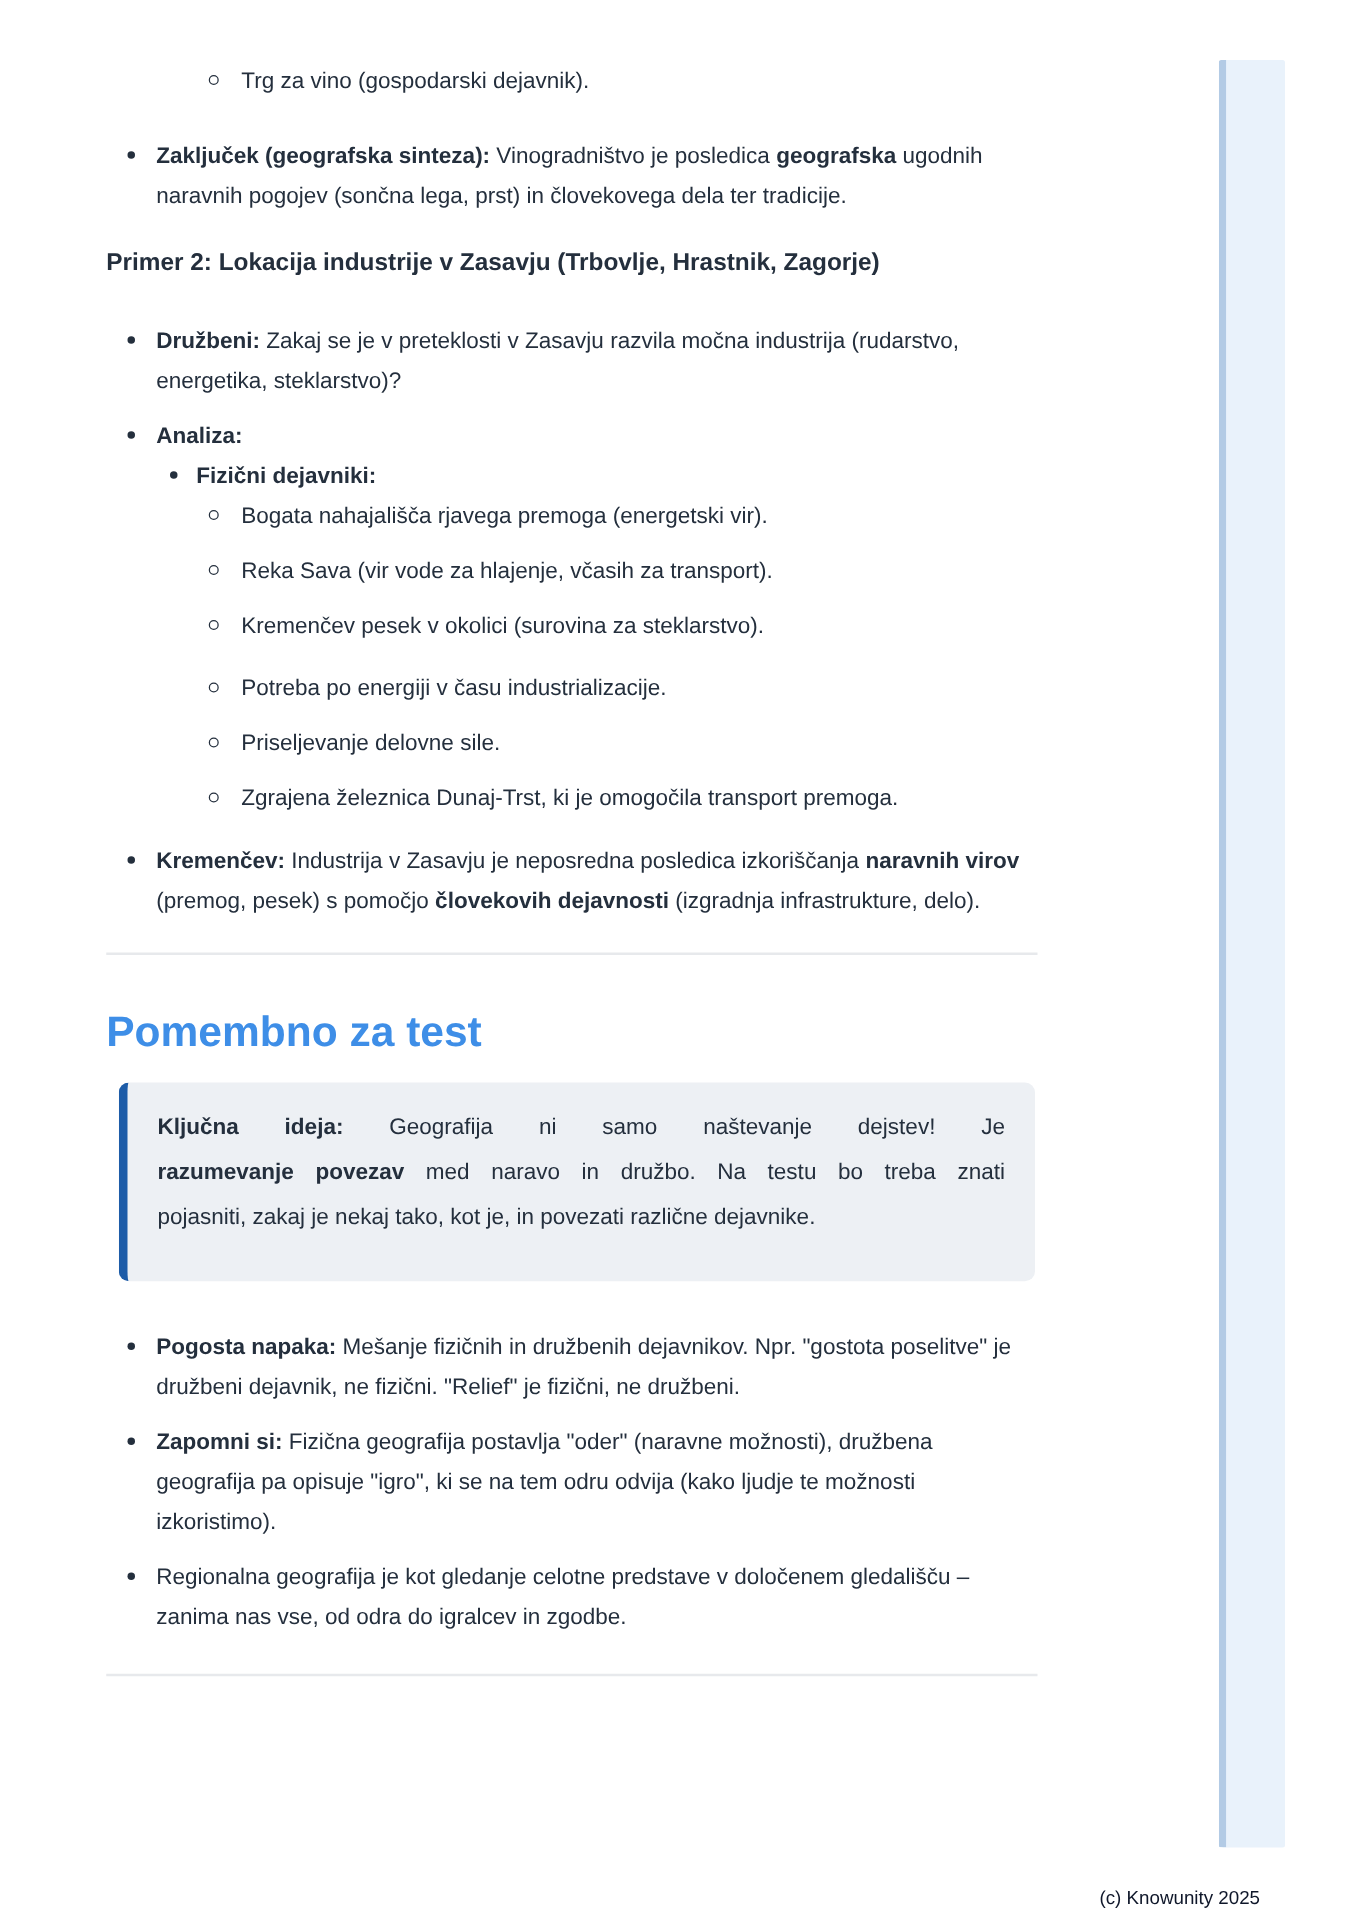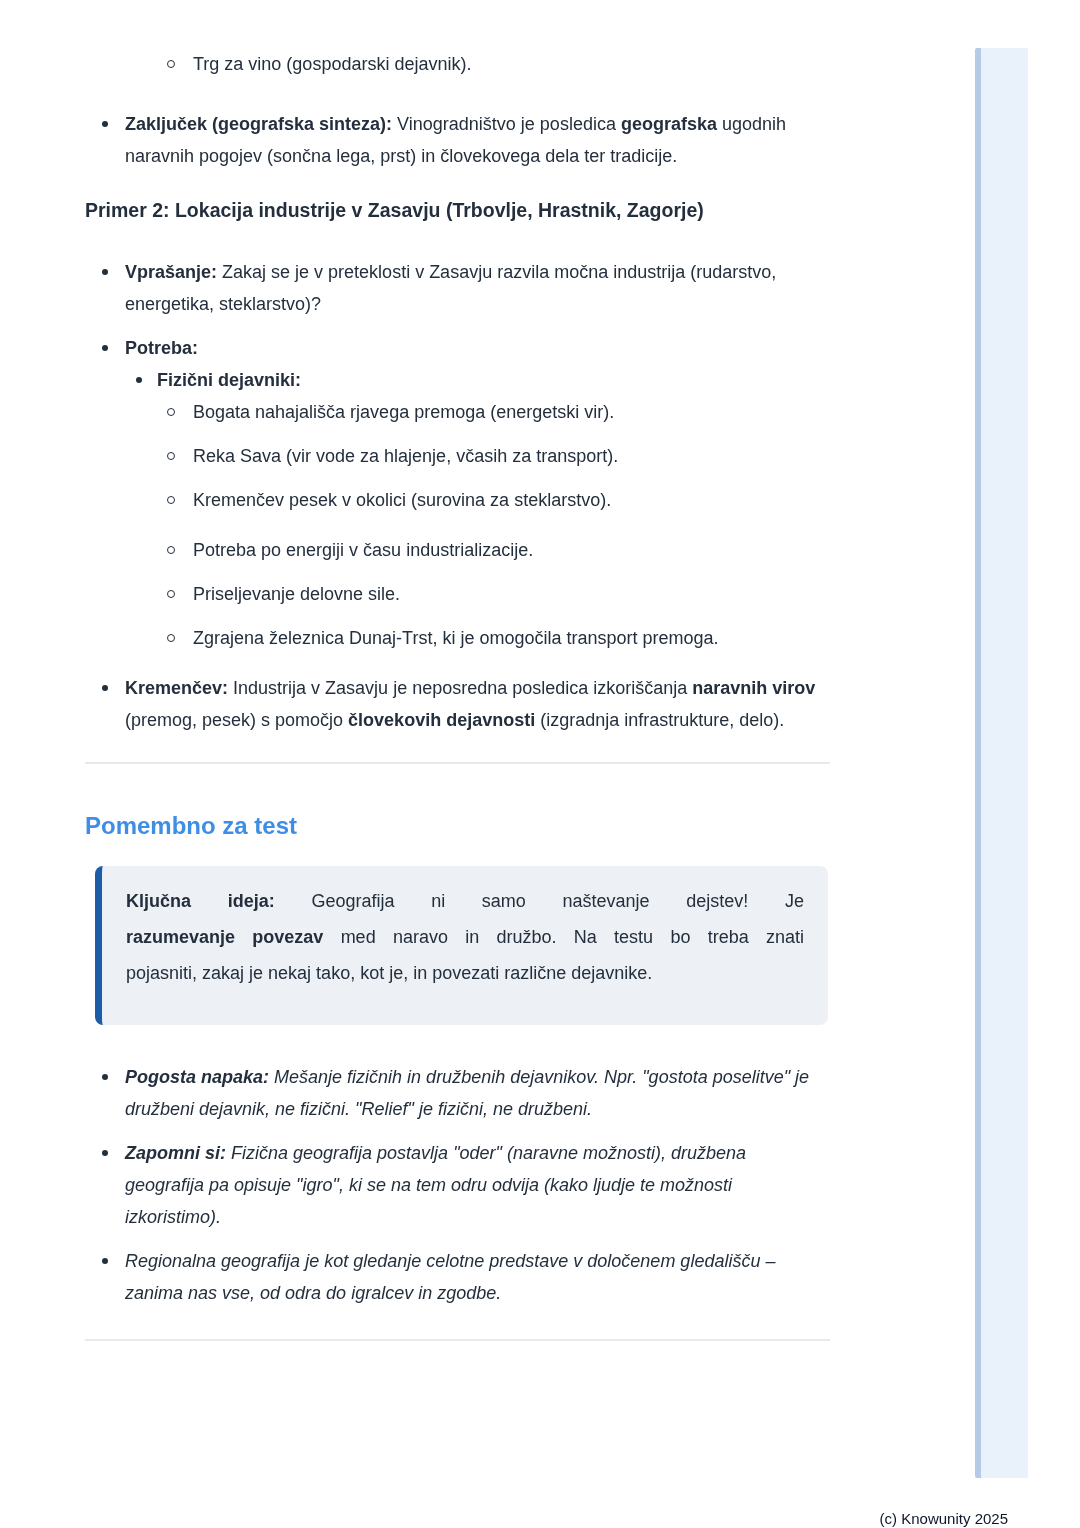--- a/index.html
+++ b/index.html
@@ -63,36 +63,36 @@
   .ul-koncl { margin-top: 8px; }
 
   hr.divider {
     border: none; height: 2px; background: #e7e9ec;
     margin: 26px 0 0 0; width: 100%;
   }
   hr.divider.d2 { margin-top: 30px; }
 
   h2.test-heading {
     margin: 43px 0 0 0;
-    font-size: 24px; line-height: 38px; font-weight: 700;
+    font-size: 34px; line-height: 38px; font-weight: 700;
     color: #3e8ee7;
   }
 
   .callout {
     margin-top: 21px;
     width: 733px; margin-left: 10px;
     background: #edf0f4;
     border-left: 7px solid #1d5ca8;
     border-radius: 8px;
     padding: 17px 24px 34px 24px;
     line-height: 36px;
   }
   .callout .jline { text-align: justify; text-align-last: justify; }
 
-  .ul-test { margin-top: 36px; font-style: italic; }
+  .ul-test { margin-top: 36px; }
 
   .copyright {
     position: absolute; top: 1509px; right: 72px;
     font-size: 15px; line-height: 20px;
     color: #0f172a;
     z-index: 2;
     text-align: center;
   }
 </style>
 </head>
@@ -113,24 +113,24 @@
     <ul class="l1 ul-sinteza">
       <li>
         <b>Zaključek (geografska sinteza):</b><span> Vinogradništvo je posledica </span><b>geografska</b><span> ugodnih naravnih pogojev (sončna lega, prst) in človekovega dela ter tradicije.</span>
       </li>
     </ul>
 
     <h3 class="primer">Primer 2: Lokacija industrije v Zasavju (Trbovlje, Hrastnik, Zagorje)</h3>
 
     <ul class="l1 ul-q">
       <li>
-        <b>Vprašanje:</b><span> Zakaj se je v preteklosti v Zasavju razvila močna industrija (rudarstvo, energetika, steklarstvo)?</span>
+        <b>Družbeni:</b><span> Zakaj se je v preteklosti v Zasavju razvila močna industrija (rudarstvo, energetika, steklarstvo)?</span>
       </li>
       <li>
-        <b>Potreba:</b>
+        <b>Analiza:</b>
       </li>
     </ul>
 
     <ul class="l2 ul-fiz-label">
       <li>
         <b>Fizični dejavniki:</b>
       </li>
     </ul>
     <ul class="l3 ul-fiz-items">
       <li><span>Bogata nahajališča rjavega premoga (energetski vir).</span></li>

